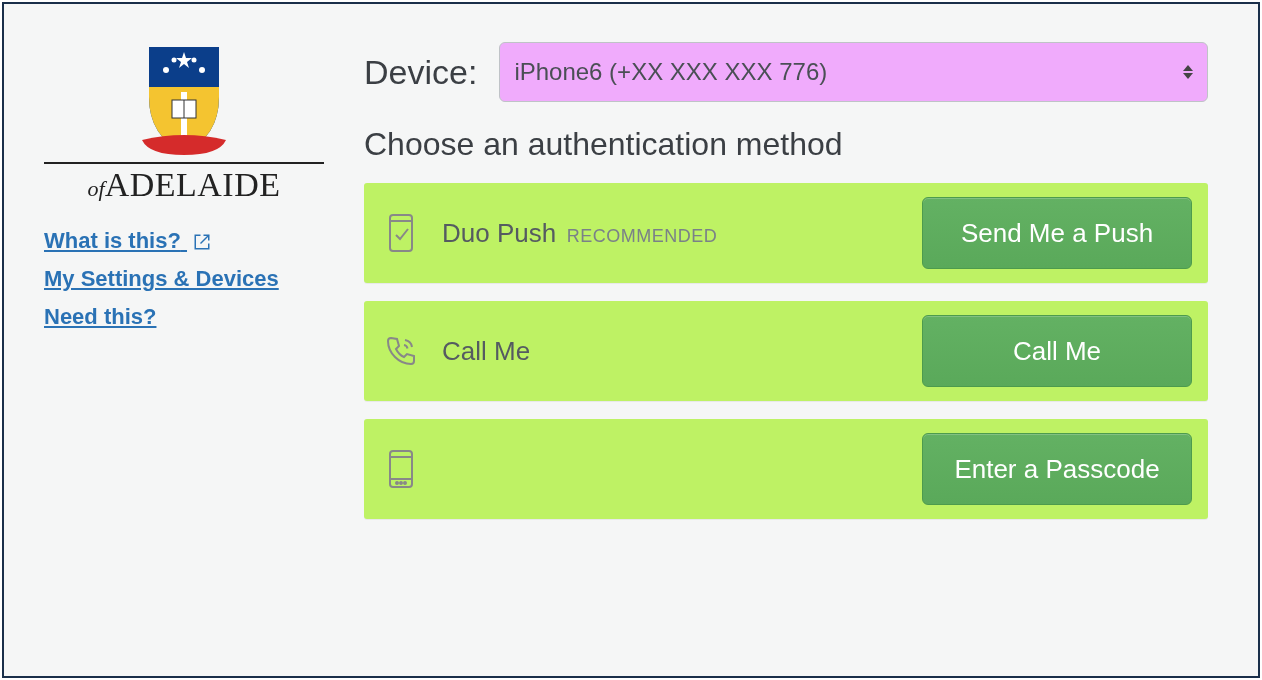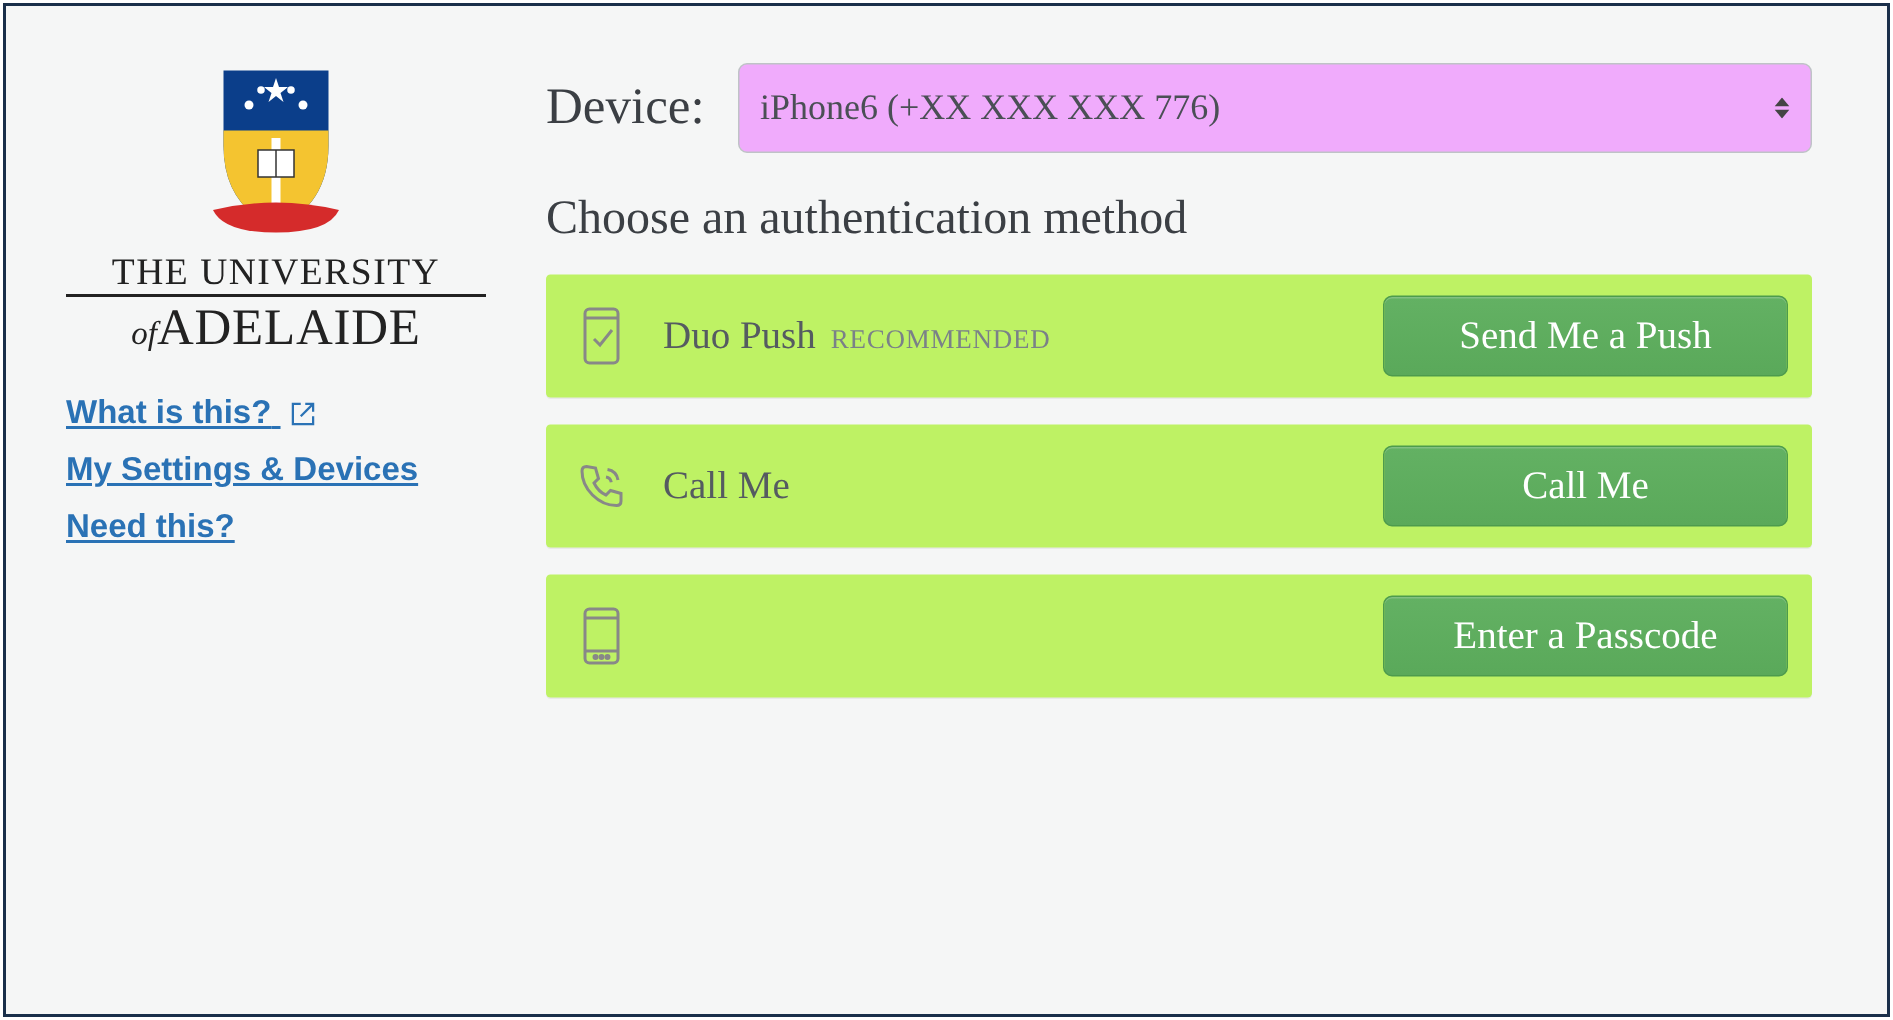--- a/index.html
+++ b/index.html
@@ -65,21 +65,20 @@
   .ext-icon { margin-left:6px; vertical-align:middle; }
   .powered {
     margin-top:28px;
     color:#666;
     font-size:22px;
   }
 
   .main {
     flex:1;
     padding:38px 50px 0 20px;
-    font-family:Liberation Serif, serif;
   }
   .device-row {
     display:flex;
     align-items:center;
     gap:22px;
     margin-bottom:24px;
   }
   .device-label {
     font-size:34px;
     color:#3b3f44;
@@ -131,21 +130,21 @@
     font-weight:500;
   }
   .method-extra{
     font-size:18px;
     letter-spacing:0.5px;
     color:#7a8188;
     margin-left:6px;
   }
   .method-btn{
     min-width:270px;
-    height:54px;
+    height:72px;
     background:#5cb85c;
     background:linear-gradient(#63b163,#5aa95a);
     border:1px solid #4d9b4d;
     border-radius:6px;
     color:#fff;
     font-size:26px;
     display:flex;
     align-items:center;
     justify-content:center;
     cursor:pointer;
@@ -168,21 +167,20 @@
           <polygon points="50,10 52,16 58,16 53,20 55,26 50,22 45,26 47,20 42,16 48,16"></polygon>
           <circle cx="32" cy="28" r="3"></circle>
             <circle cx="68" cy="28" r="3"></circle>
           <circle cx="40" cy="18" r="2.5"></circle>
             <circle cx="60" cy="18" r="2.5"></circle>
         </g>
         <rect x="38" y="58" width="24" height="18" fill="#fff" stroke="#333"></rect>
         <line x1="50" y1="58" x2="50" y2="76" stroke="#333"></line>
         <path d="M8 98 Q50 88 92 98 Q85 113 50 113 Q15 113 8 98 Z" fill="#d52b2b"></path>
       </svg>
-      <div class="logo-text1">THE UNIVERSITY</div>
       <div class="logo-text2-wrap">
         <span class="logo-text2-of">of</span><span class="logo-text2-main">ADELAIDE</span>
       </div>
     </div>
 
     <div class="side-links">
       <div>
         <a>
           <span>What is this?</span>
           <svg class="ext-icon" width="18" height="18" viewBox="0 0 24 24" fill="none" stroke="#2a72b5" stroke-width="2">

